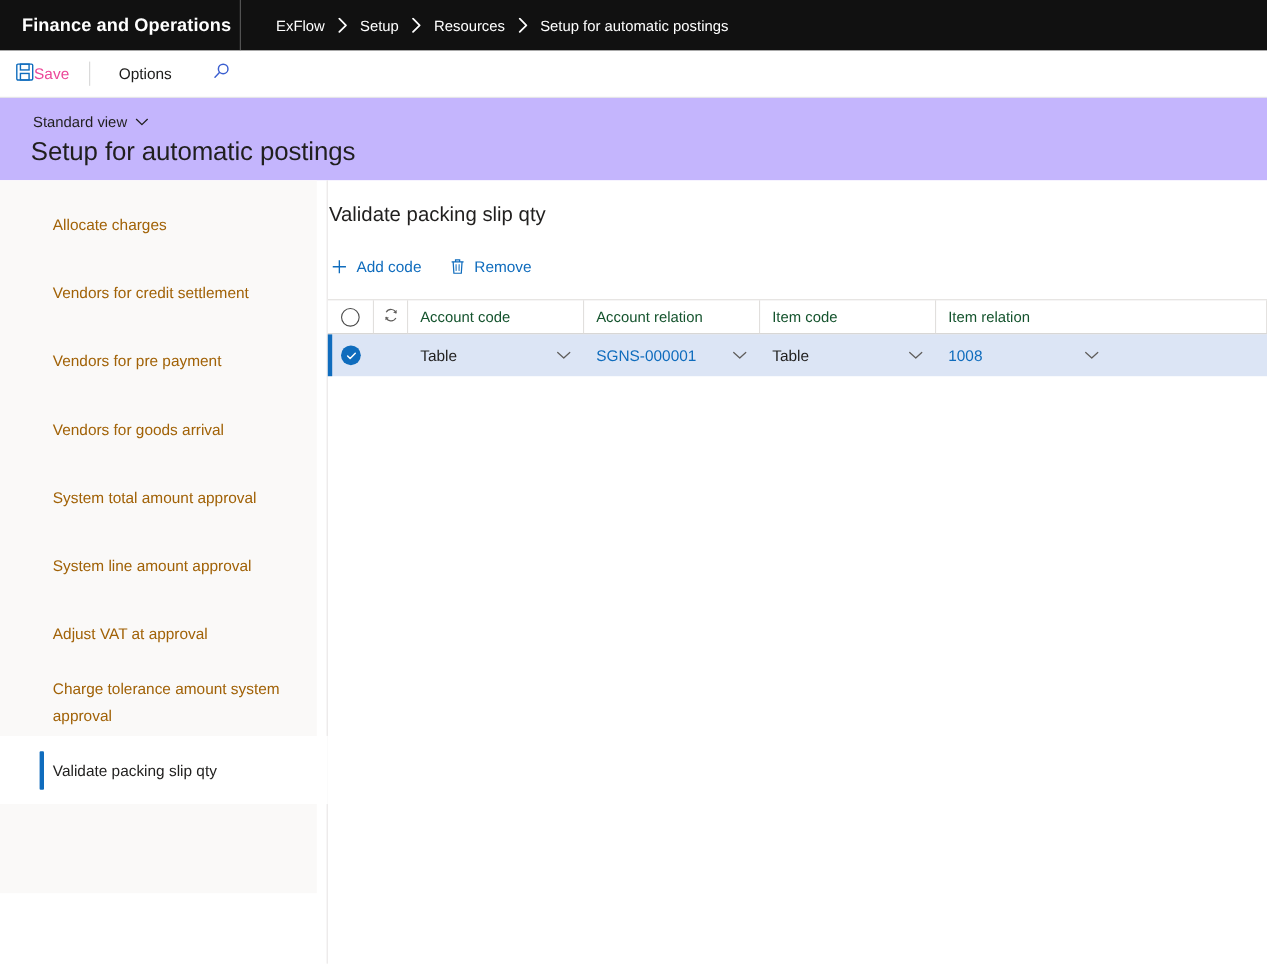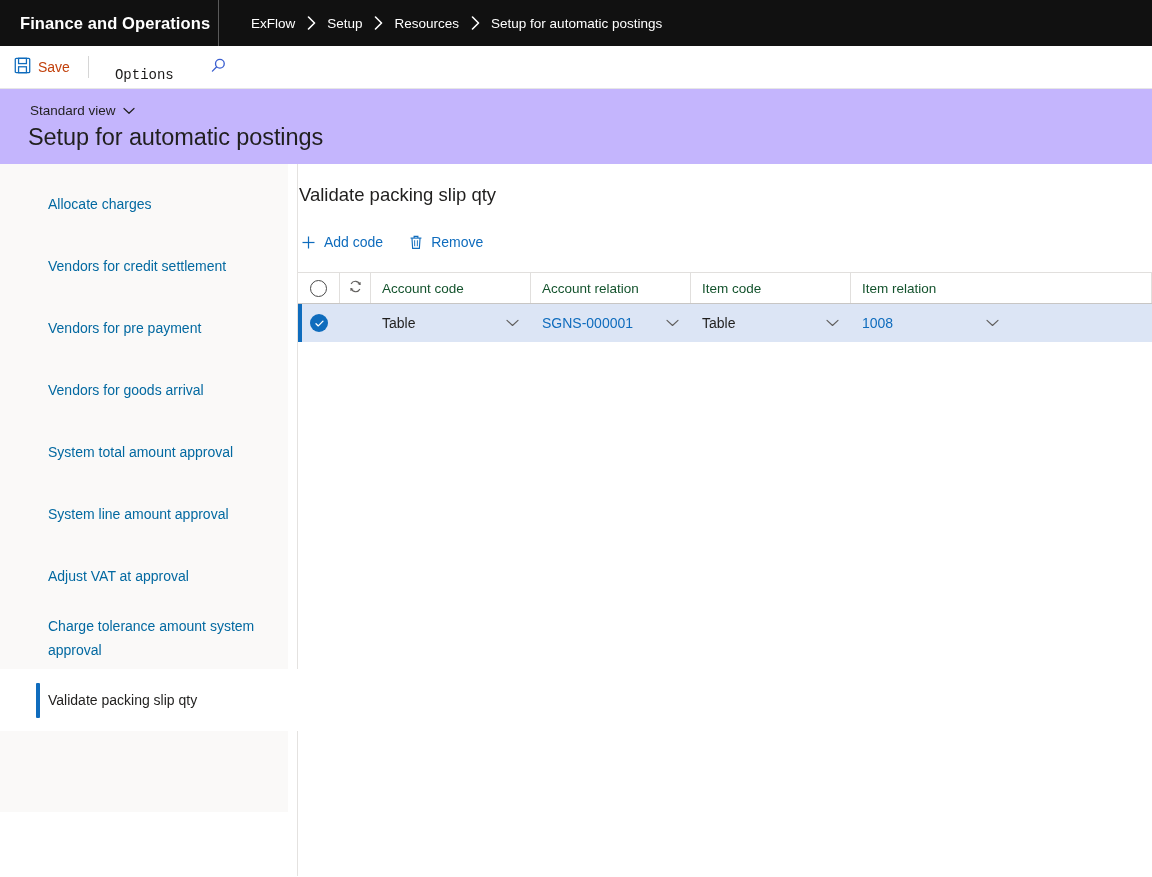--- a/index.html
+++ b/index.html
@@ -61,44 +61,42 @@
     background: #ffffff;
     border-bottom: 1px solid #e6e6e6;
     display: flex;
     align-items: center;
     padding-left: 14px;
     position: relative;
   }
   .cmd-btn {
     display: flex;
     align-items: center;
-    gap: 7px;
-    font-size: 14px;
-    color: #c2410c;
+    font-size: 14px;
+    color: #ec4899;
     height: 43px;
     padding: 0 10px 0 0;
     cursor: pointer;
     background: transparent;
     border: 0;
     font-family: inherit;
   }
   .cmd-sep {
     width: 1px;
     height: 22px;
     background: #d6d6d6;
     margin: 0 12px 0 8px;
   }
   .cmd-options {
     font-size: 14px;
     color: #1b1a19;
     cursor: pointer;
-    padding: 8px 14px;
+    padding: 0 14px;
     height: 43px;
     line-height: 43px;
-    font-family: Liberation Mono, monospace;
   }
   .cmd-search {
     width: 34px; height: 43px;
     display: flex; align-items: center; justify-content: center;
     cursor: pointer;
     margin-left: 14px;
   }
 
   
   .page-head {
@@ -158,21 +156,21 @@
     position: relative;
     list-style: none;
     padding-top: 9px;
   }
   .nav-item {
     min-height: 62px;
     display: flex;
     align-items: center;
     padding: 6px 26px 6px 48px;
     font-size: 14px;
-    color: #0369a1;
+    color: #a16207;
     line-height: 1.72;
     cursor: pointer;
     position: relative;
   }
   .nav-item.selected {
     background: #ffffff;
     color: #201f1e;
   }
   .nav-item.selected::before {
     content: "";

